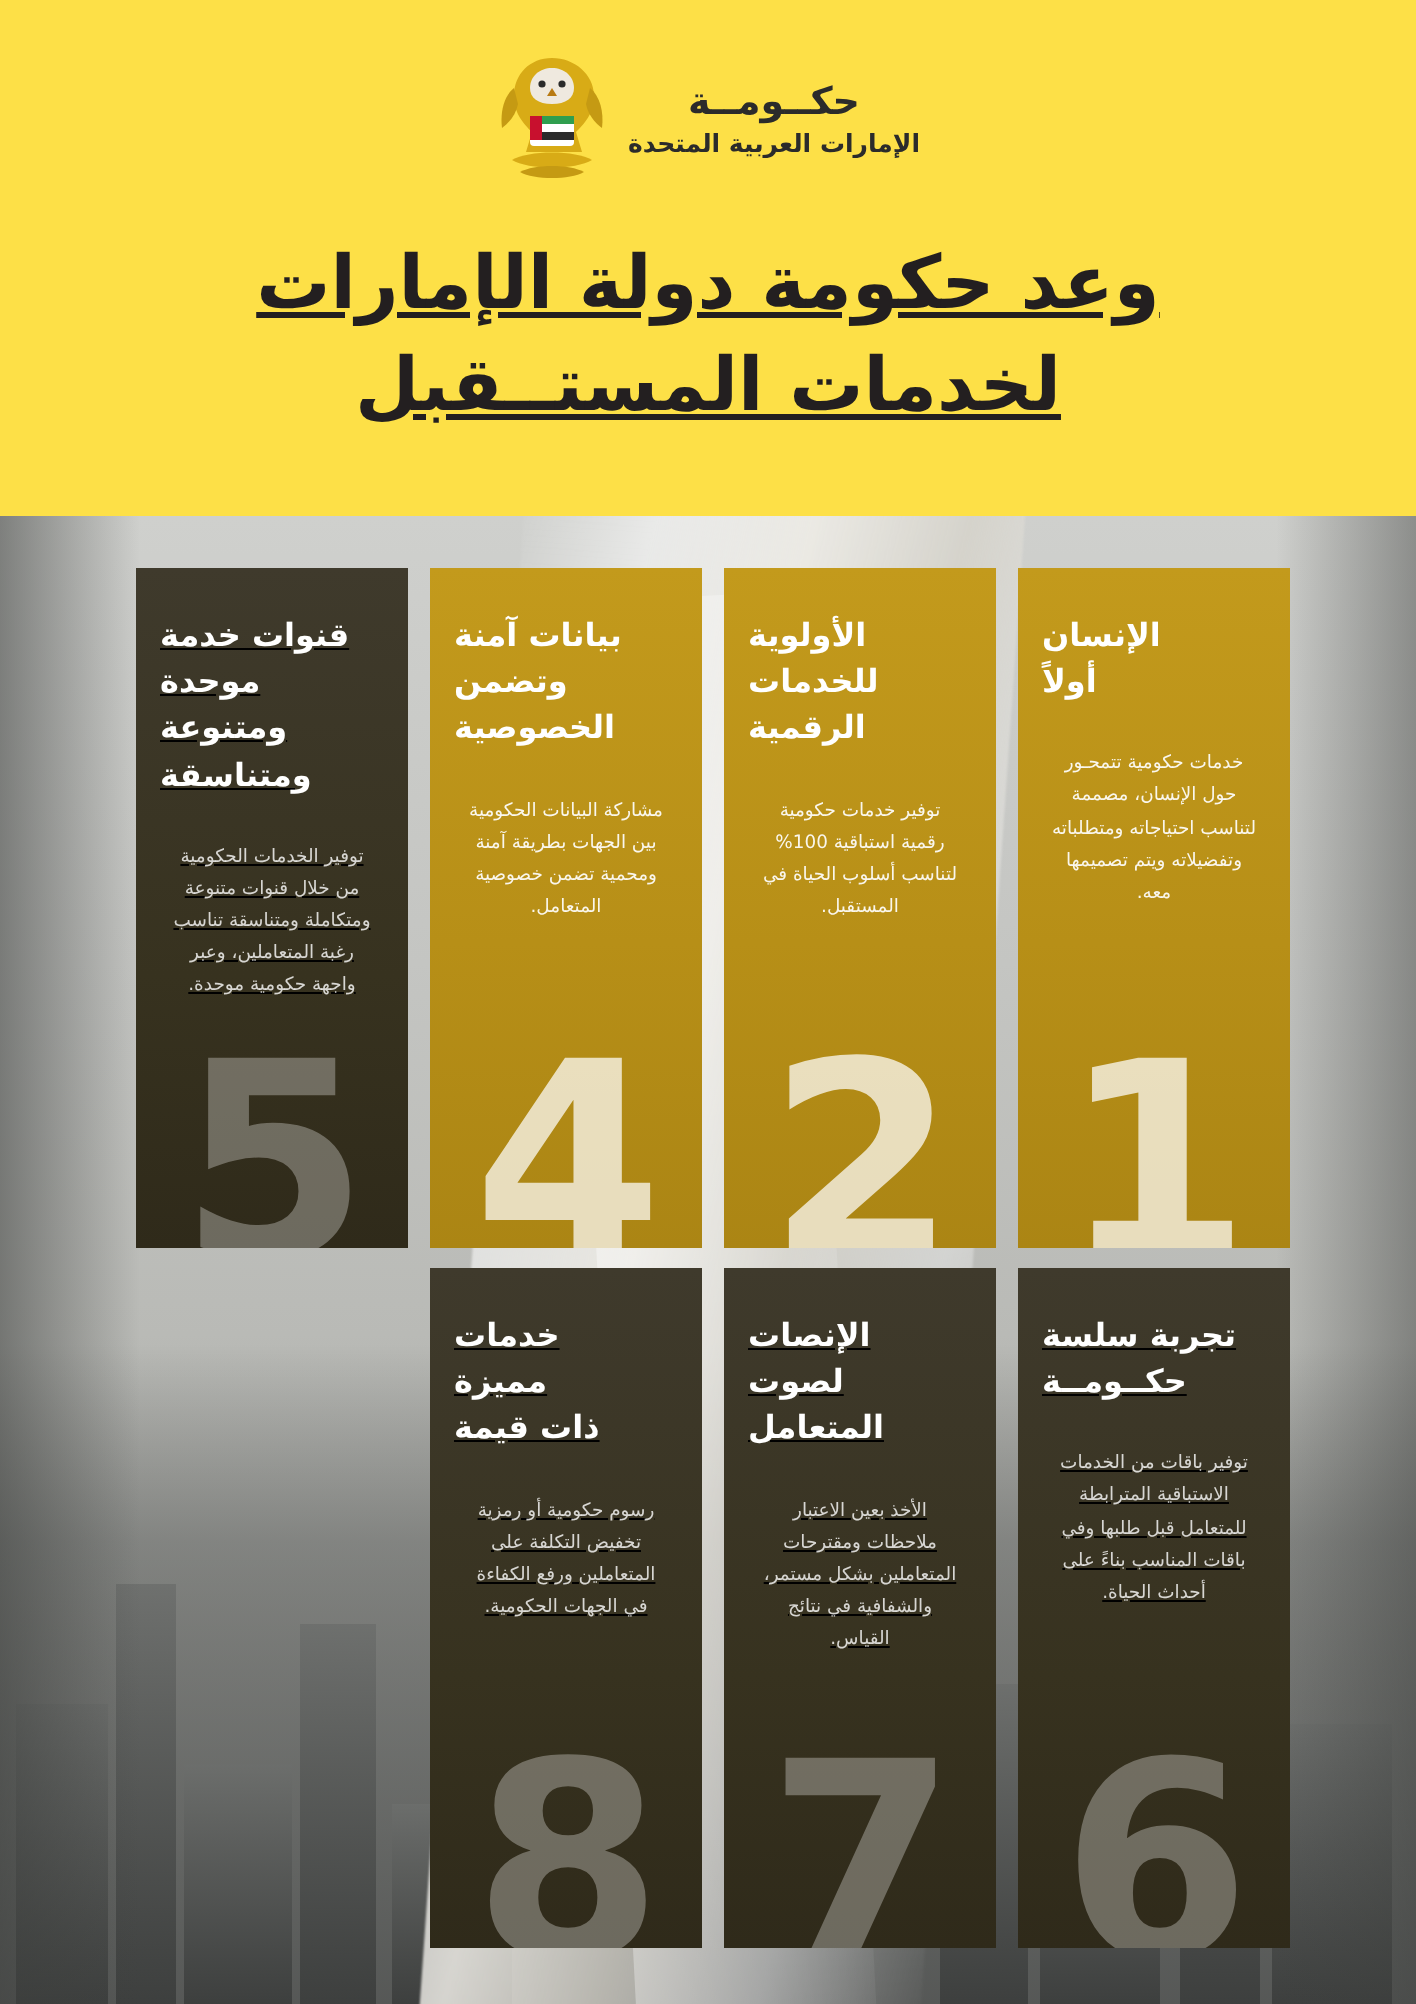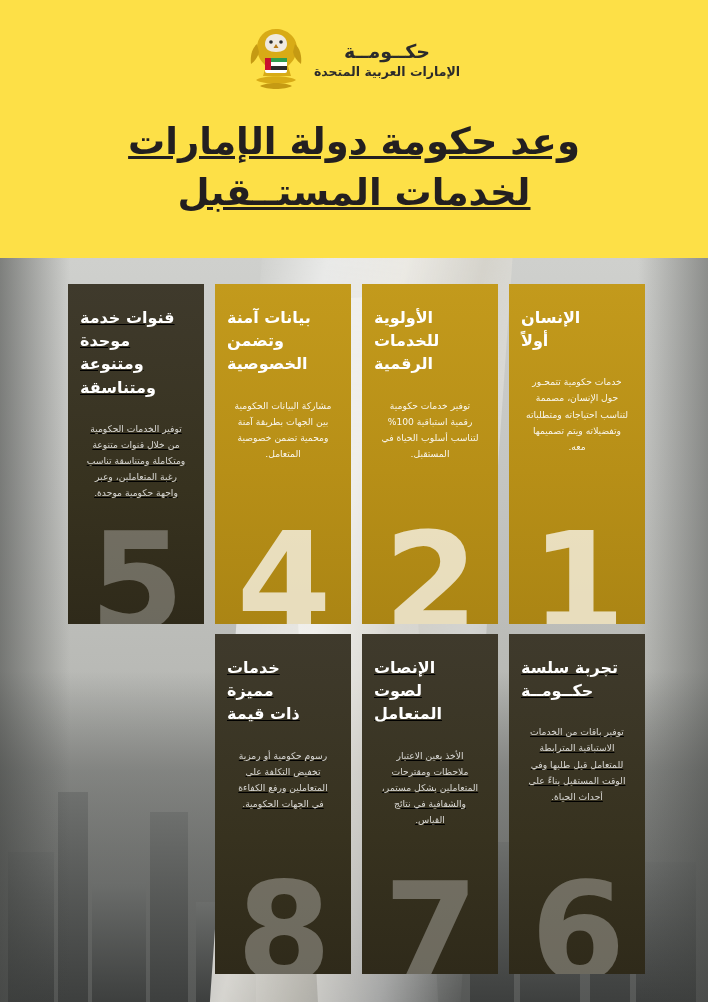--- a/index.html
+++ b/index.html
@@ -283,21 +283,21 @@
       </div>
       <div class="desc">توفير الخدمات الحكومية من خلال قنوات متنوعة ومتكاملة ومتناسقة تناسب رغبة المتعاملين، وعبر واجهة حكومية موحدة.</div>
       <div class="num">5</div>
     </div>
 
     <div class="card dark">
       <div class="ttl">
         <span>تجربة سلسة</span>
         <span>حكــومــة</span>
       </div>
-      <div class="desc">توفير باقات من الخدمات الاستباقية المترابطة للمتعامل قبل طلبها وفي الوقت المستقبل بناءً على أحداث الحياة.</div>
+      <div class="desc">توفير باقات من الخدمات الاستباقية المترابطة للمتعامل قبل طلبها وفي باقات المناسب بناءً على أحداث الحياة.</div>
       <div class="num">6</div>
     </div>
 
     <div class="card dark">
       <div class="ttl">
         <span>الإنصات</span>
         <span>لصوت</span>
         <span>المتعامل</span>
       </div>
       <div class="desc">الأخذ بعين الاعتبار ملاحظات ومقترحات المتعاملين بشكل مستمر، والشفافية في نتائج القياس.</div>

